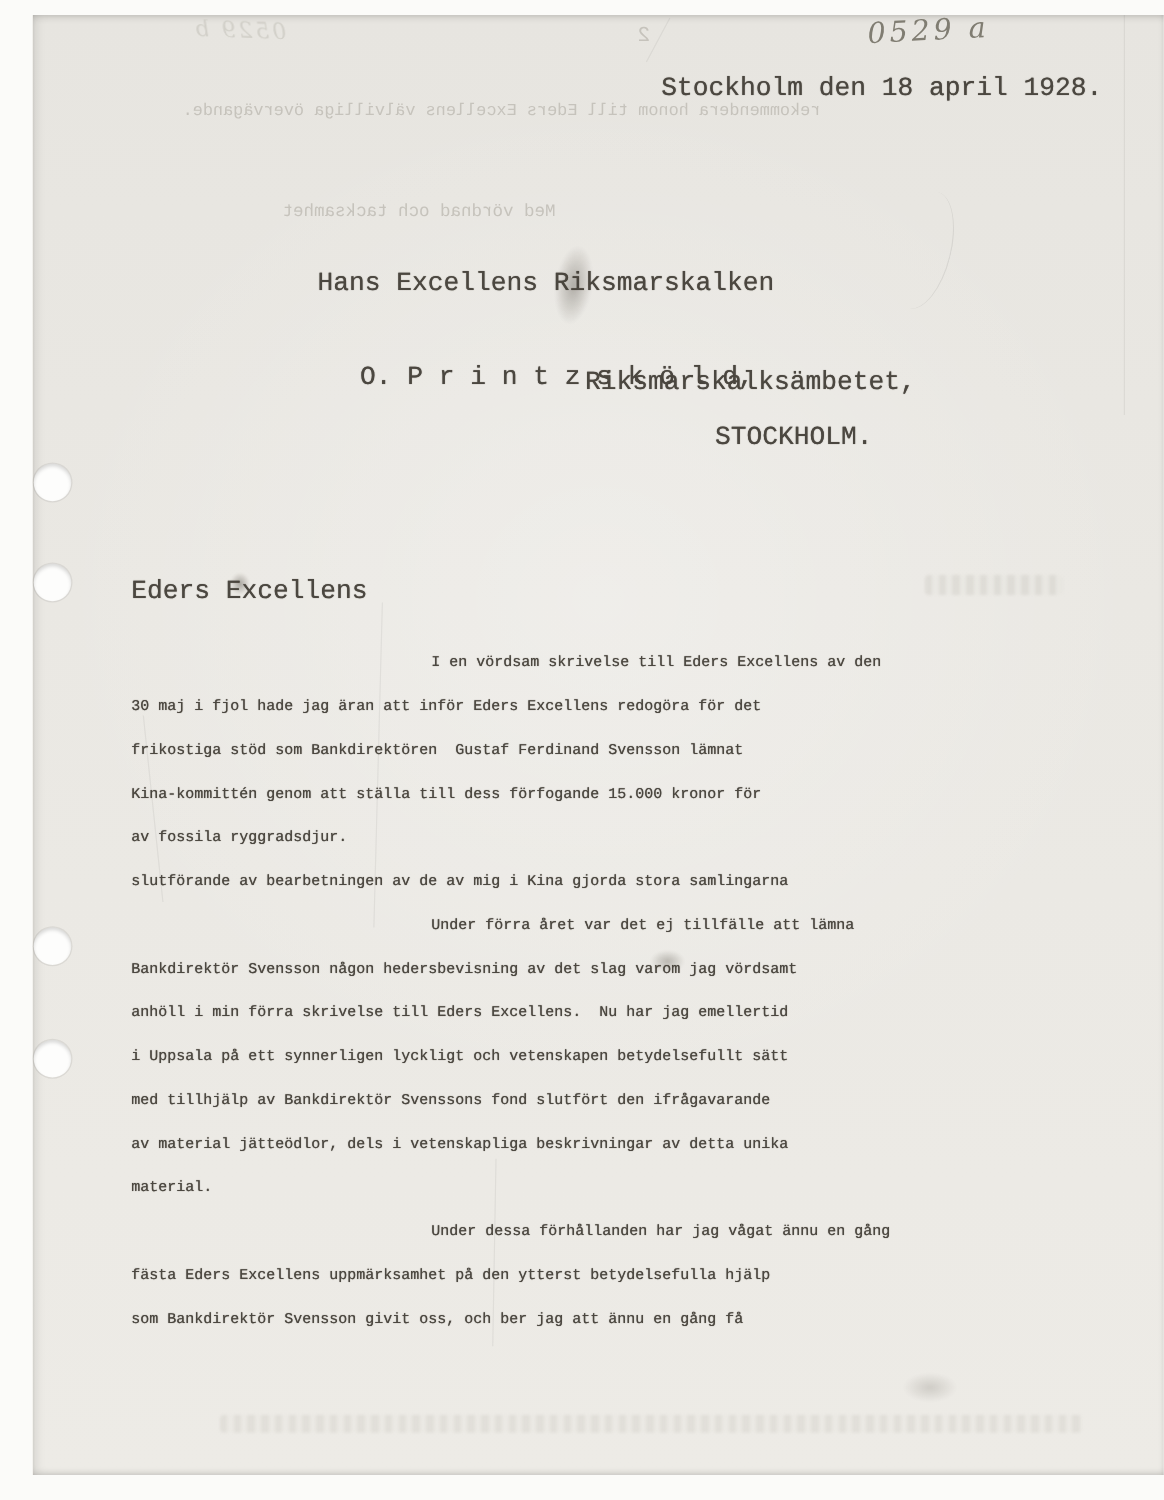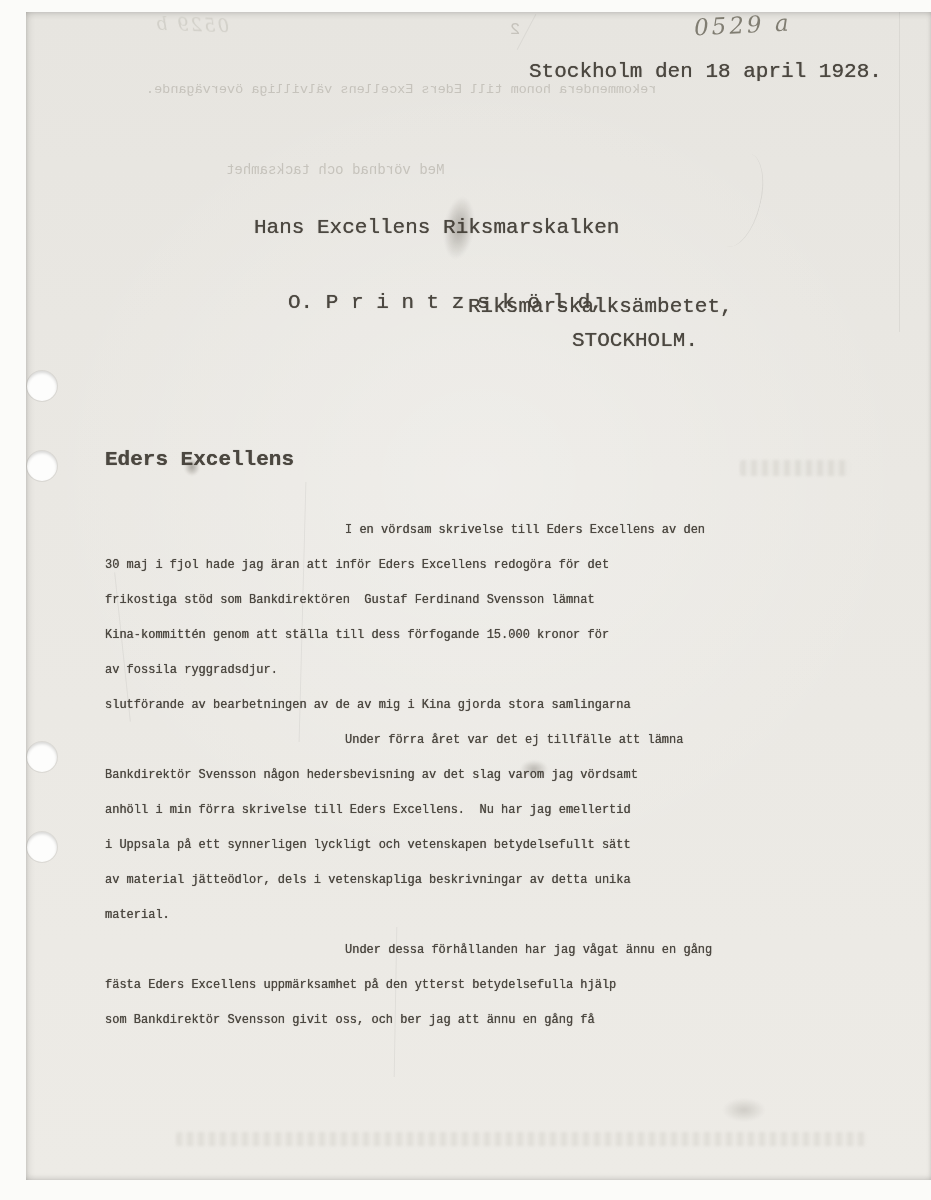--- a/index.html
+++ b/index.html
@@ -84,35 +84,36 @@
 
   <div class="typed" style="left:503px; top:42px;">Stockholm den 18 april 1928.</div>
 
   <div class="mirror" style="left:120px; top:70px; font-size:13.5px;">rekommendera honom till Eders Excellens välvilliga övervägande.</div>
 
   <div class="mirror" style="left:200px; top:150px; font-size:14px;">Med vördnad och tacksamhet</div>
 
   <div class="typed" style="left:200px; top:198px;margin-left:28px;">Hans Excellens Riksmarskalken</div>
   <div class="typed" style="left:262px; top:242px;margin-top:31px;">O. P r i n t z s k ö l d,</div>
   <div class="typed" style="left:442px; top:277px;text-align:center;">Riksmarskalksämbetet,</div>
-  <div class="typed" style="left:546px; top:311px;text-align:center;">STOCKHOLM.</div>
+  <div class="typed" style="left:546px; top:321px;text-align:center;">STOCKHOLM.</div>
 
-  <div class="typed" style="left:79px; top:430px;font-weight:bold;">Eders Excellens</div>
+  <div class="typed" style="left:79px; top:444px;">Eders Excellens</div>
 
   <div class="body-block">
     <div class="line indent">I en vördsam skrivelse till Eders Excellens av den</div>
     <div class="line">30 maj i fjol hade jag äran att inför Eders Excellens redogöra för det</div>
     <div class="line">frikostiga stöd som Bankdirektören  Gustaf Ferdinand Svensson lämnat</div>
     <div class="line">Kina-kommittén genom att ställa till dess förfogande 15.000 kronor för</div>
     <div class="line">av fossila ryggradsdjur.</div>
     <div class="line">slutförande av bearbetningen av de av mig i Kina gjorda stora samlingarna</div>
     <div class="line indent">Under förra året var det ej tillfälle att lämna</div>
     <div class="line">Bankdirektör Svensson någon hedersbevisning av det slag varom jag vördsamt</div>
     <div class="line">anhöll i min förra skrivelse till Eders Excellens.  Nu har jag emellertid</div>
     <div class="line">i Uppsala på ett synnerligen lyckligt och vetenskapen betydelsefullt sätt</div>
+    <div class="line">med tillhjälp av Bankdirektör Svenssons fond slutfört den ifrågavarande</div>
     <div class="line">av material jätteödlor, dels i vetenskapliga beskrivningar av detta unika</div>
     <div class="line">material.</div>
     <div class="line indent">Under dessa förhållanden har jag vågat ännu en gång</div>
     <div class="line">fästa Eders Excellens uppmärksamhet på den ytterst betydelsefulla hjälp</div>
     <div class="line">som Bankdirektör Svensson givit oss, och ber jag att ännu en gång få</div>
   </div>
 
   <div class="hole" style="left:1px; top:359px;"></div>
   <div class="hole" style="left:1px; top:439px;"></div>
   <div class="hole" style="left:1px; top:730px;"></div>

